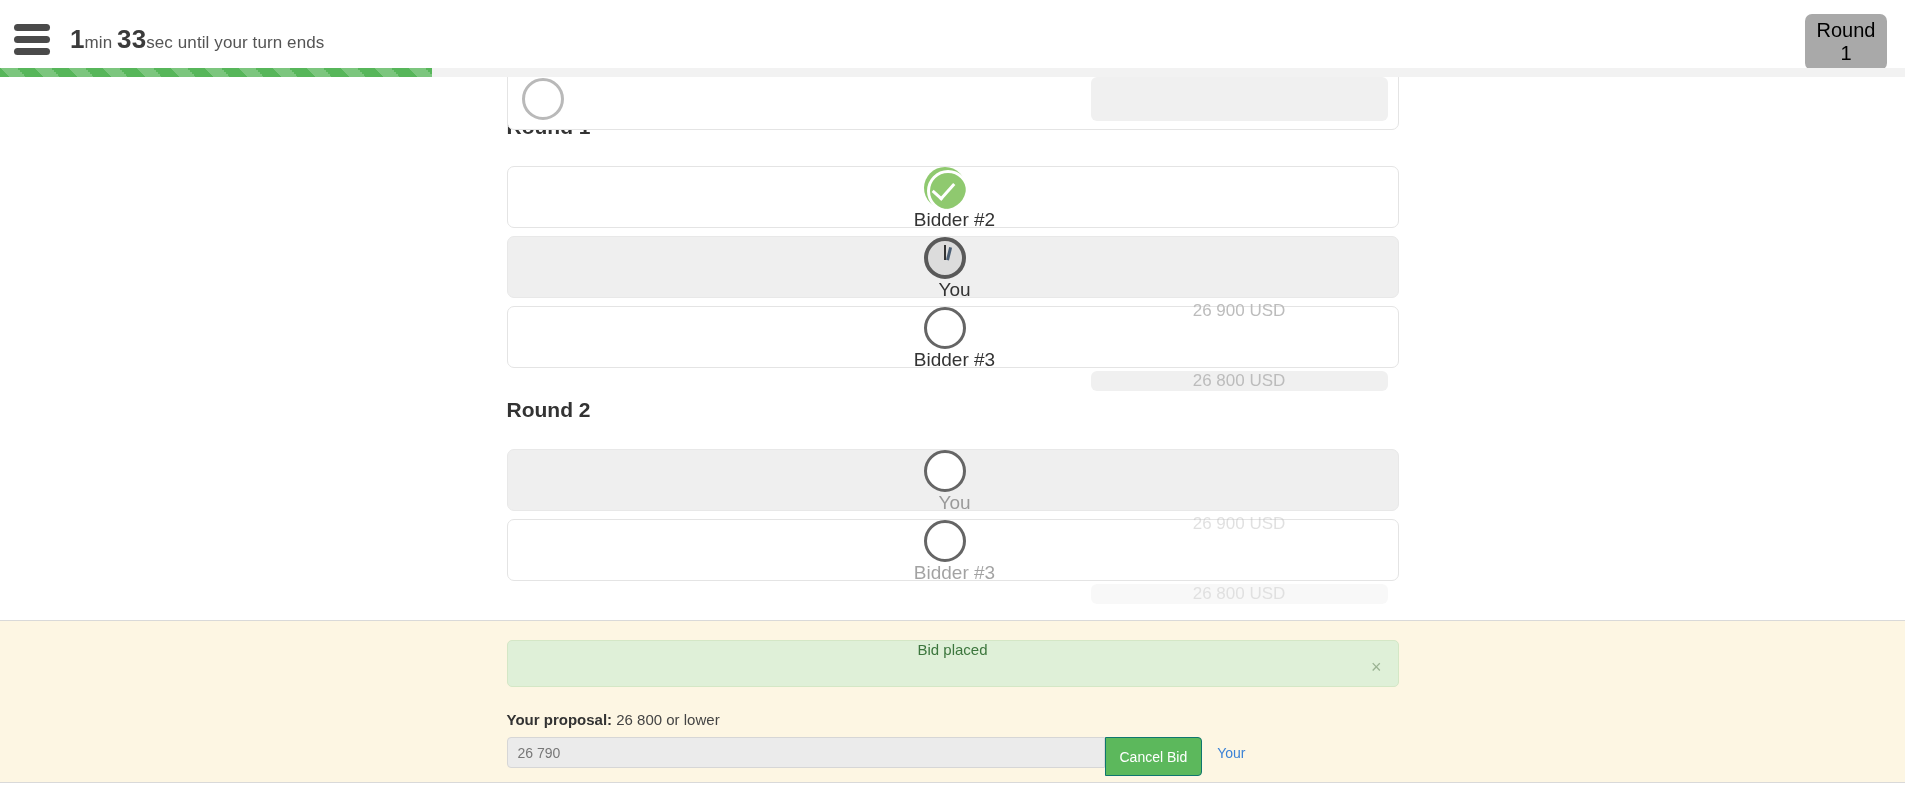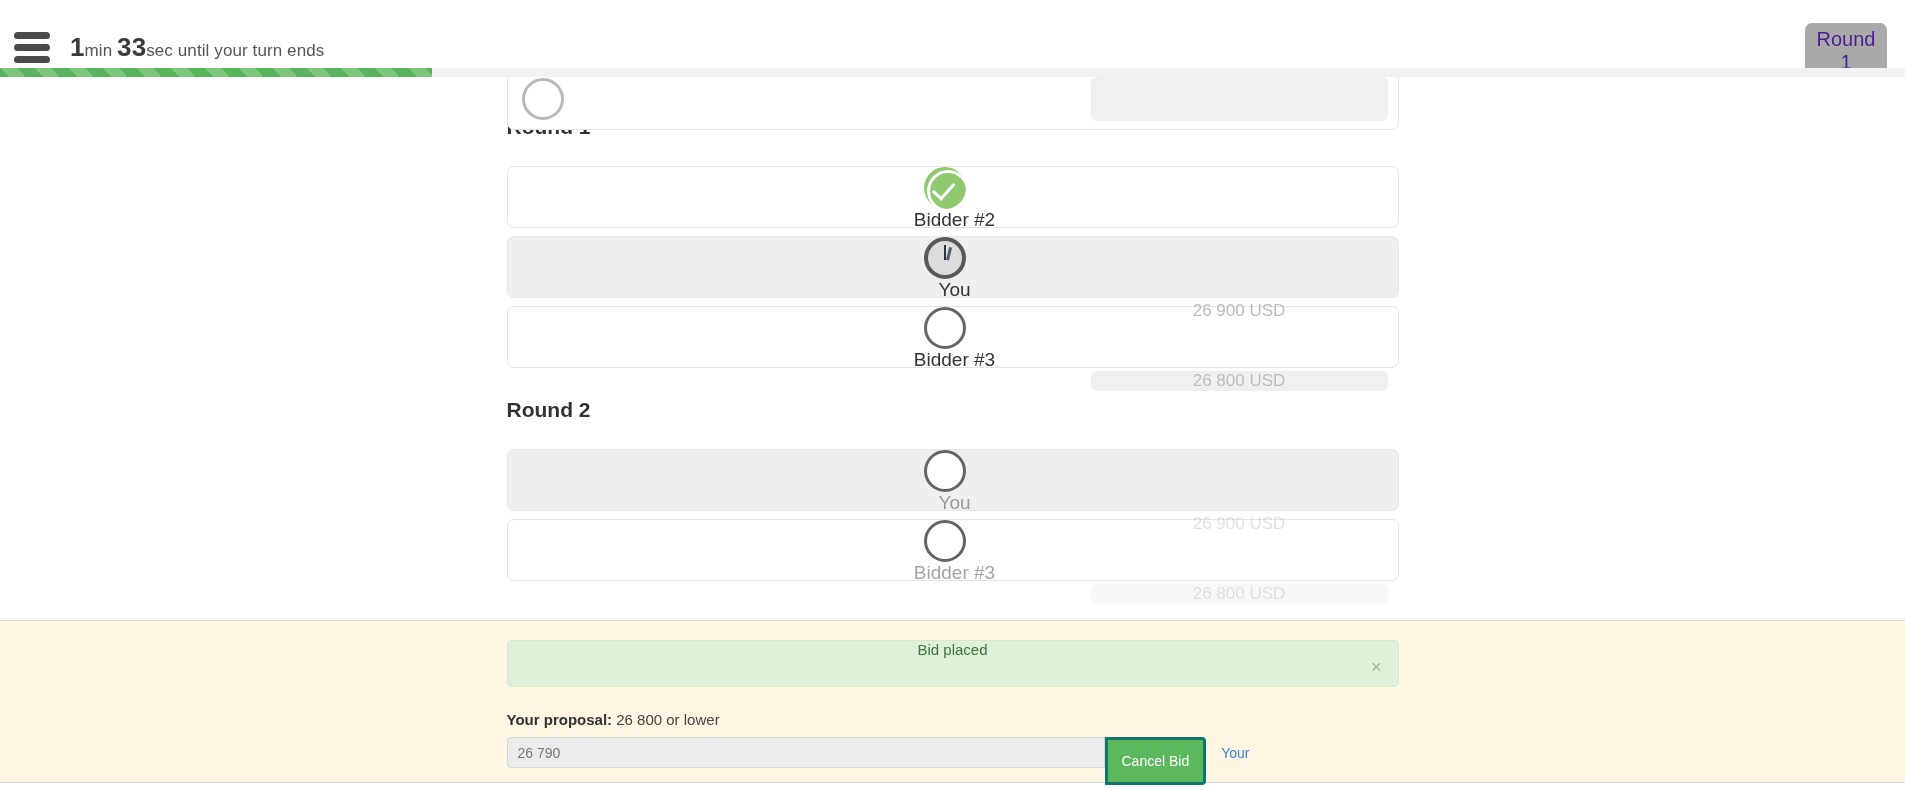--- a/index.html
+++ b/index.html
@@ -6,24 +6,24 @@
   html, body {
     margin: 0; padding: 0;
     width: 1905px; height: 790px;
     background: #ffffff;
     font-family: "Liberation Sans", "DejaVu Sans", sans-serif;
     overflow: hidden;
   }
 
   
   .topbar {
-    position: absolute; top: 16px; left: 0;
+    position: absolute; top: 7px; left: 0;
     width: 1905px; height: 68px;
     background: #ffffff;
-    border-bottom: 6px solid #ef4444;
+    border-bottom: 4px solid #ef4444;
     display: flex; align-items: center;
   }
   .hamburger {
     margin-left: 14px; margin-right: 16px;
     width: 40px; height: 34px;
     display: flex; flex-direction: column; justify-content: center; gap: 5px;
     cursor: pointer;
   }
   .hamburger span {
     display: block; height: 7px; border-radius: 4px;
@@ -36,21 +36,21 @@
   .timer {
     font-size: 19px; color: #555; white-space: nowrap;
     letter-spacing: .1px;
   }
   .timer .num { font-size: 26px; font-weight: 700; color: #3b3b3b; }
   .timer .unit { font-size: 17px; color: #555; }
 
   .round-badge {
     position: absolute; right: 18px; top: 7px;
     width: 82px; height: 56px;
-    background: #a9a9a9; color: #4c1d95;
+    background: #a9a9a9; color: #000000;
     border-radius: 7px;
     display: flex; flex-direction: column;
     align-items: center; justify-content: center;
     font-size: 20px; line-height: 23px;
     text-align: center;
   }
 
   
   .progress-track {
     position: absolute; top: 68px; left: 0;
@@ -202,22 +202,22 @@
   .bid-input {
     width: 598px; height: 31px;
     background: #ebebeb;
     border: 1px solid #d6d6d6;
     border-radius: 4px 0 0 4px;
     padding: 0 10px;
     font-size: 14px; color: #777;
     font-family: "Liberation Sans", sans-serif;
   }
   .cancel-btn {
-    height: 48px; padding: 0 14px;
-    background: #5cb85c; border: 3px solid #0f766e;
+    height: 39px; padding: 0 14px;
+    background: #5cb85c; border: 1px solid #0f766e;
     border-radius: 0 4px 4px 0;
     color: #ffffff; font-size: 14px;
     cursor: pointer;
     font-family: "Liberation Sans", sans-serif;
   }
   .edit-link {
     align-self: center; margin-left: 15px;
     color: #3b82d6; font-size: 14px;
     text-decoration: none; cursor: pointer;
   }

